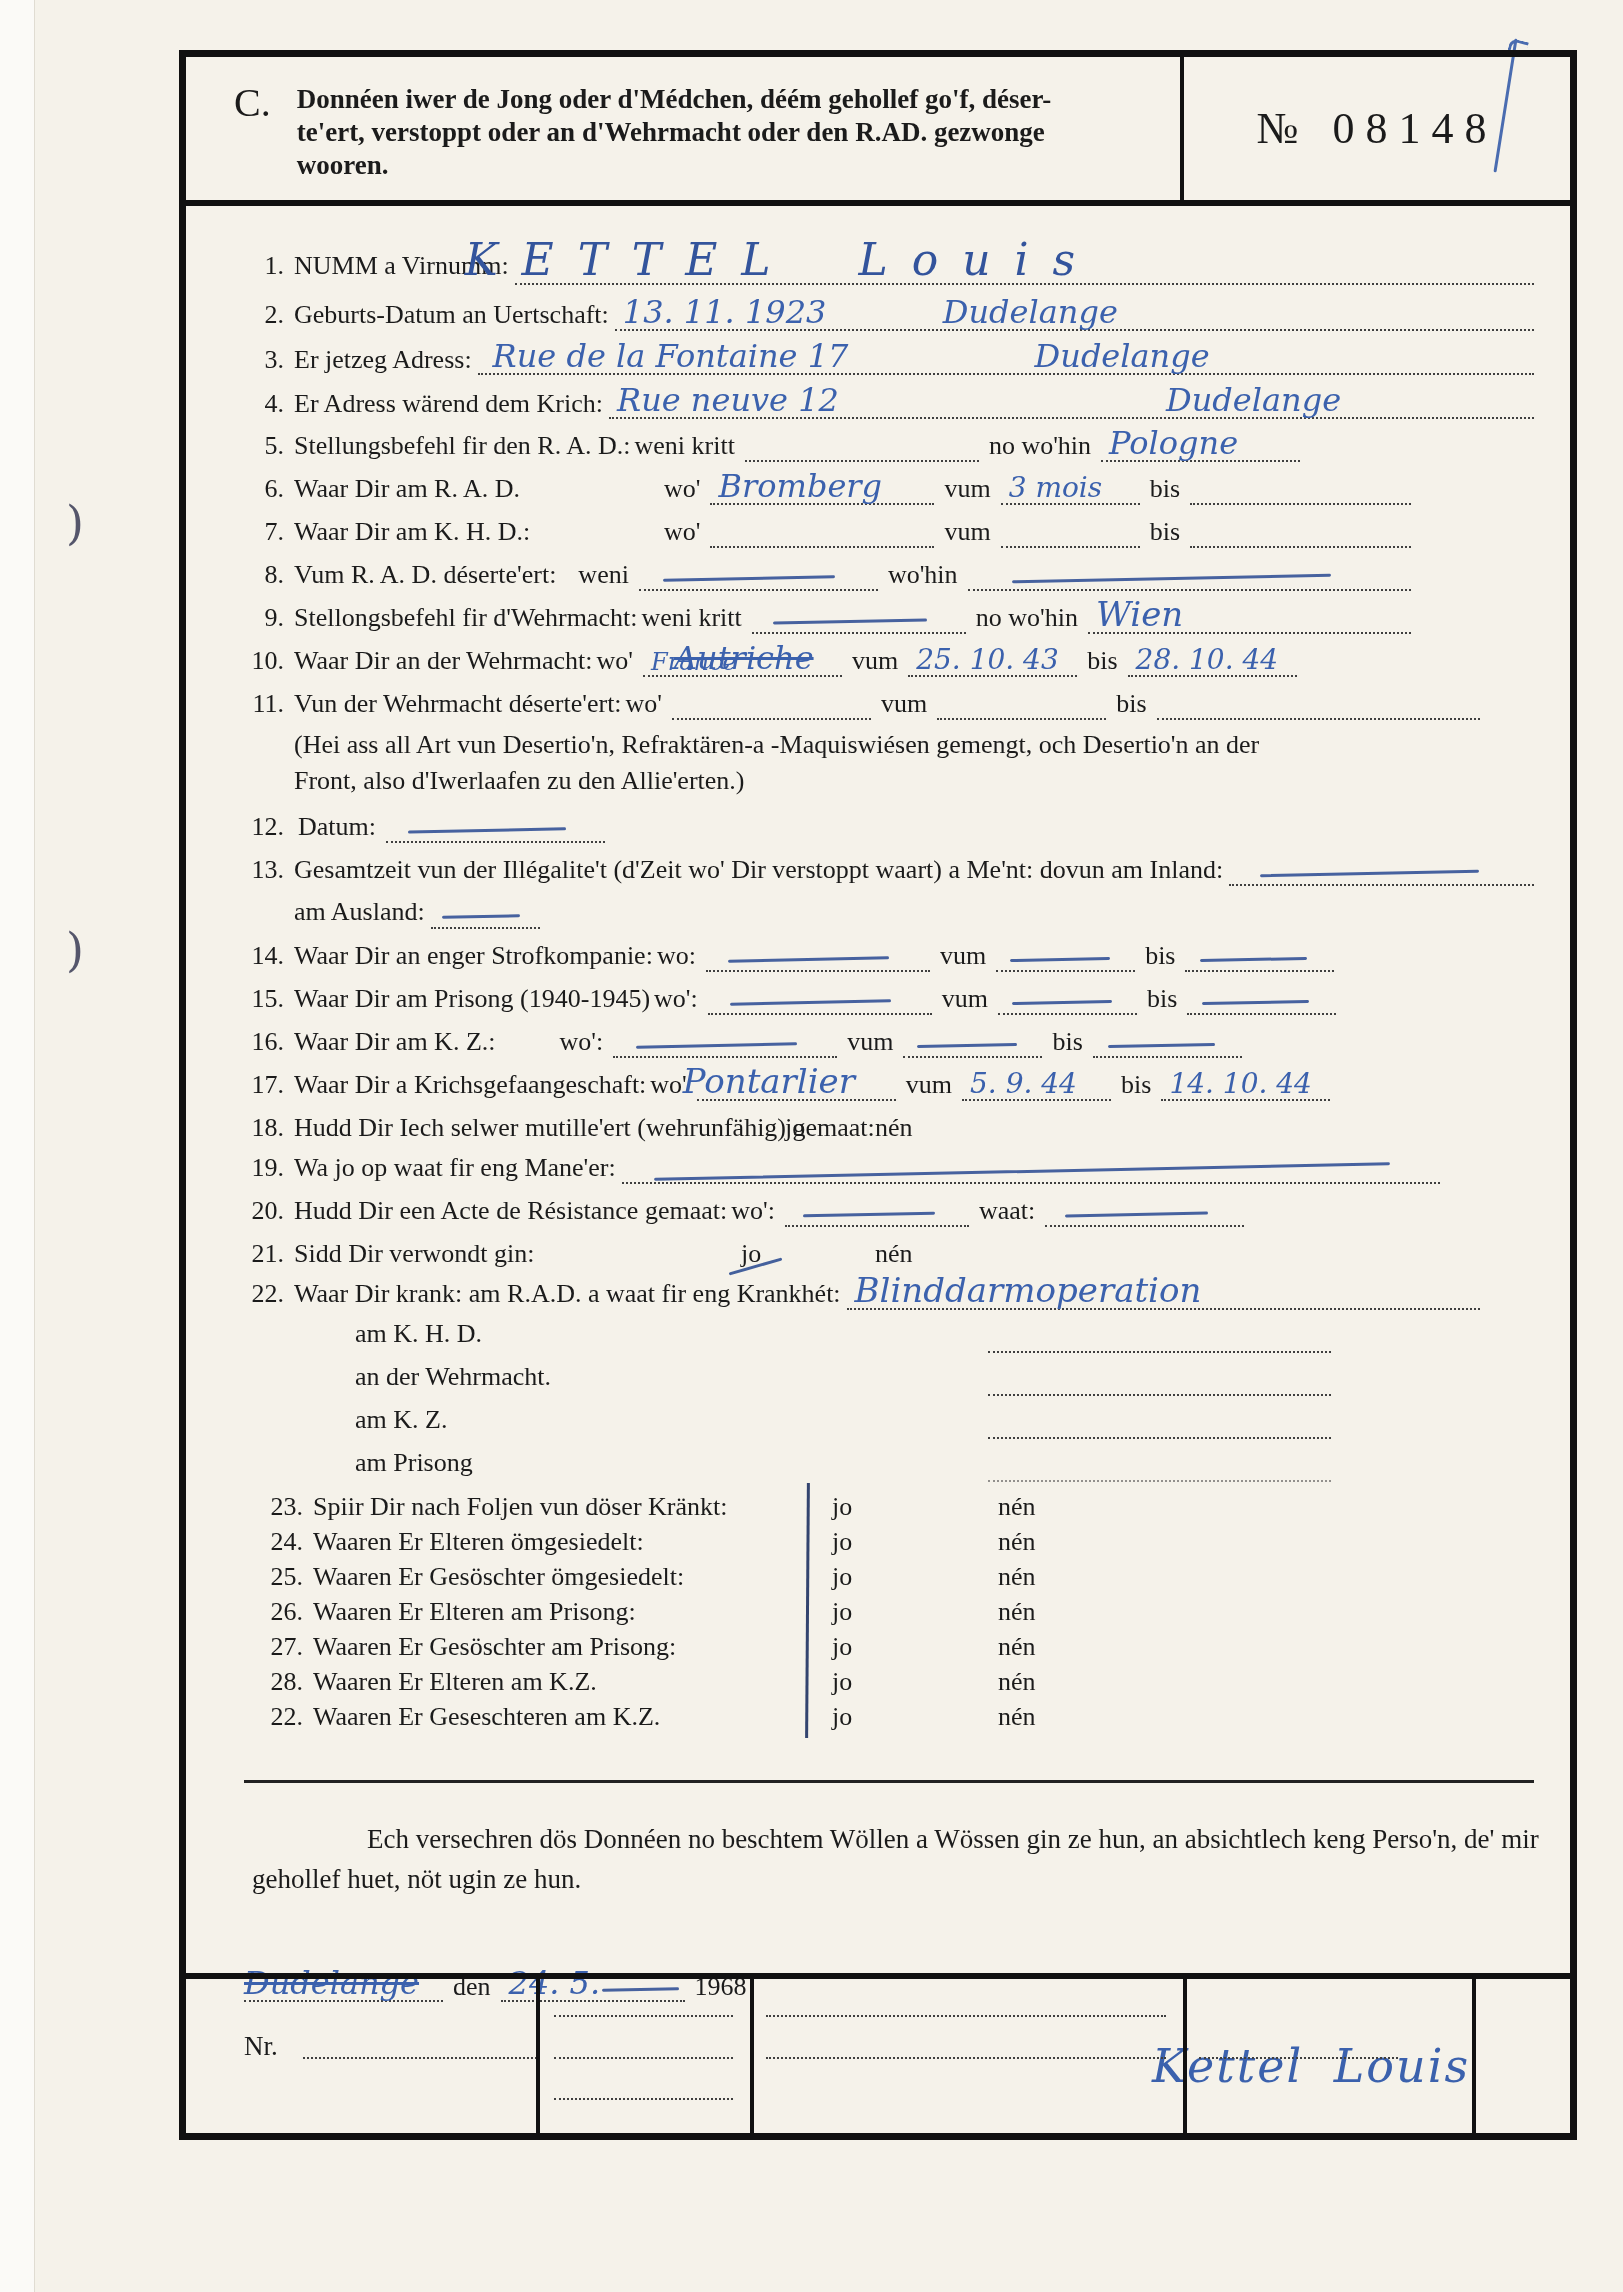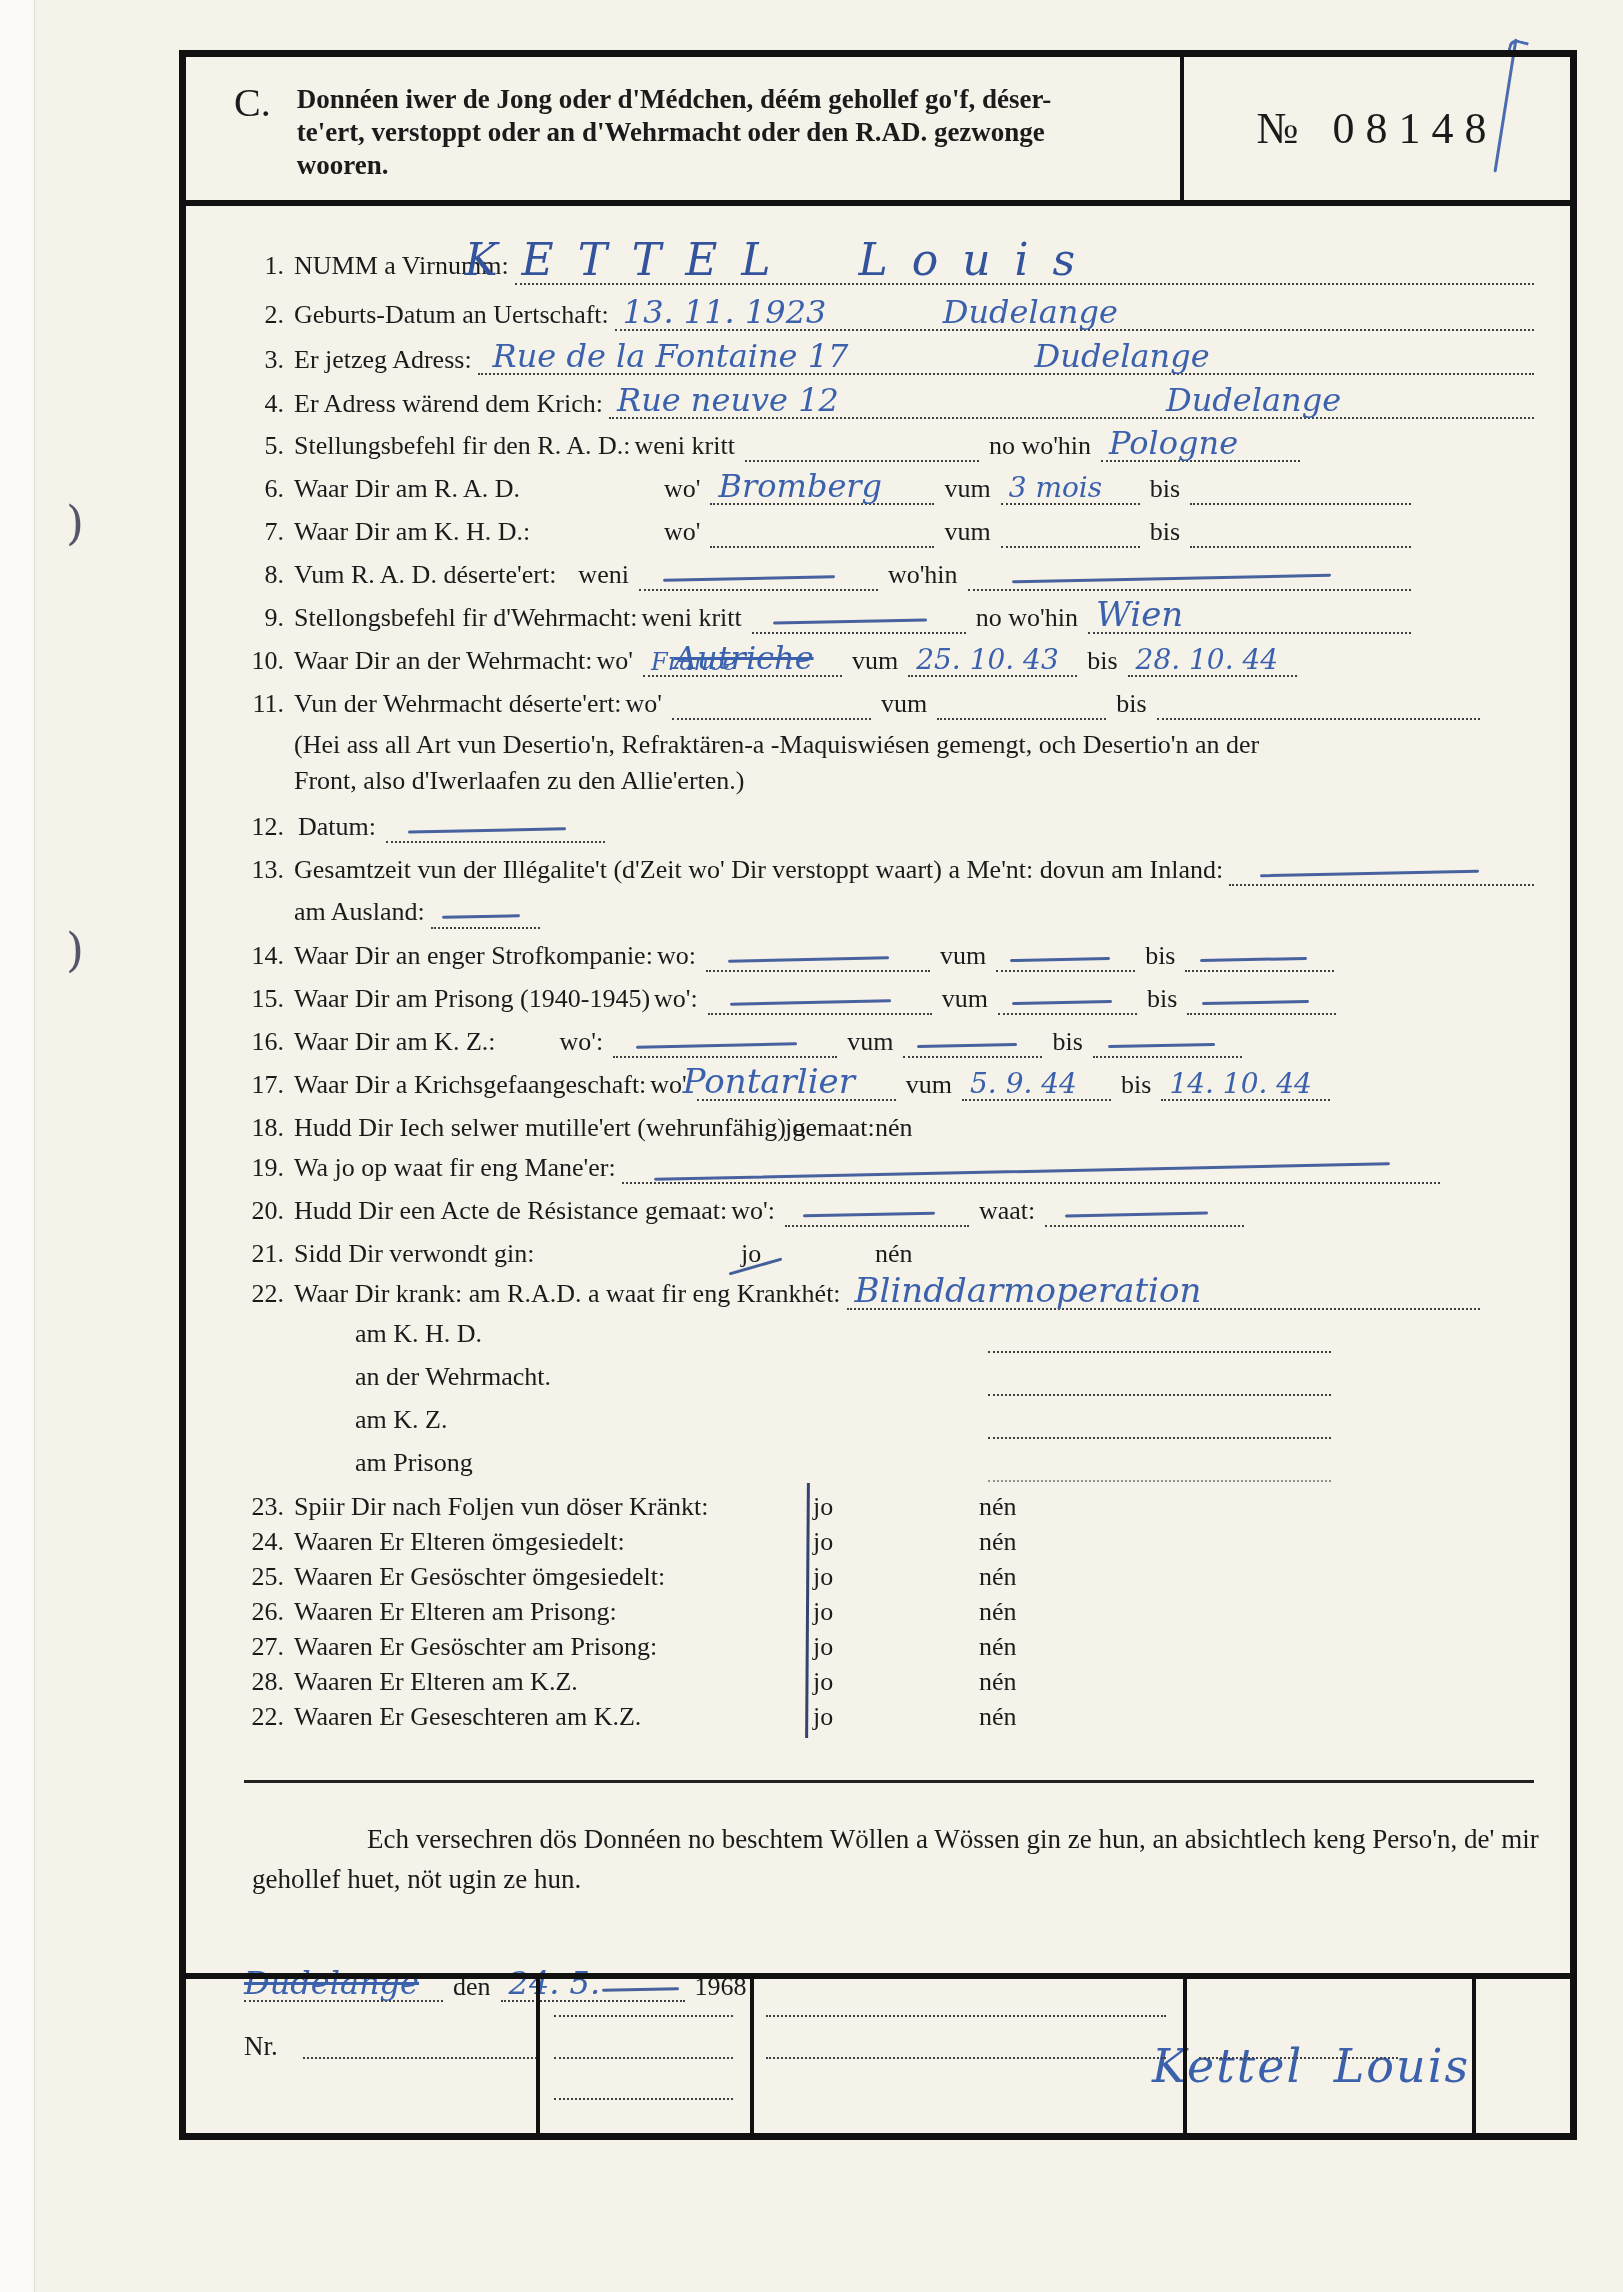--- a/index.html
+++ b/index.html
@@ -10,21 +10,21 @@
   
   .form-header{display:flex;height:149px;border-bottom:6px solid #111;box-sizing:border-box;}
   .header-left{flex:1;display:flex;padding:26px 16px 0 48px;}
   .section-letter{font-size:40px;line-height:40px;margin-right:26px;}
   .header-text{font-weight:bold;font-size:27px;line-height:33px;}
   .header-right{width:386px;border-left:4px solid #111;display:flex;align-items:center;justify-content:center;font-size:44px;}
   .serial{letter-spacing:11px;margin-left:34px;}
   
   .form-content{position:absolute;top:149px;left:0;right:0;bottom:154px;padding:34px 30px 0 58px;font-size:26px;}
   .row{position:relative;display:flex;align-items:baseline;line-height:40px;white-space:nowrap;}
-  .tight{line-height:35px;}
+  .tight{line-height:35px;margin-left:19px;}
   .num{flex:none;width:40px;text-align:right;margin-right:10px;}
   .lbl{flex:none;}
   .lbl67{flex:none;width:366px;}
   .sub{flex:none;padding:0 4px;}
   .sp60{flex:none;width:60px;}
   .dots{position:relative;align-self:flex-end;height:34px;margin:0 6px 7px 6px;border-bottom:2px dotted #3f3f3f;flex:1;}
   .w110{flex:none;width:109px;} .w140{flex:none;width:139px;} .w150{flex:none;width:149px;}
   .w170{flex:none;width:169px;} .w185{flex:none;width:184px;} .w200{flex:none;width:199px;}
   .w215{flex:none;width:214px;} .w220{flex:none;width:219px;} .w225{flex:none;width:224px;}
   .w235{flex:none;width:234px;} .w240{flex:none;width:239px;} .w345{flex:none;width:343px;}

